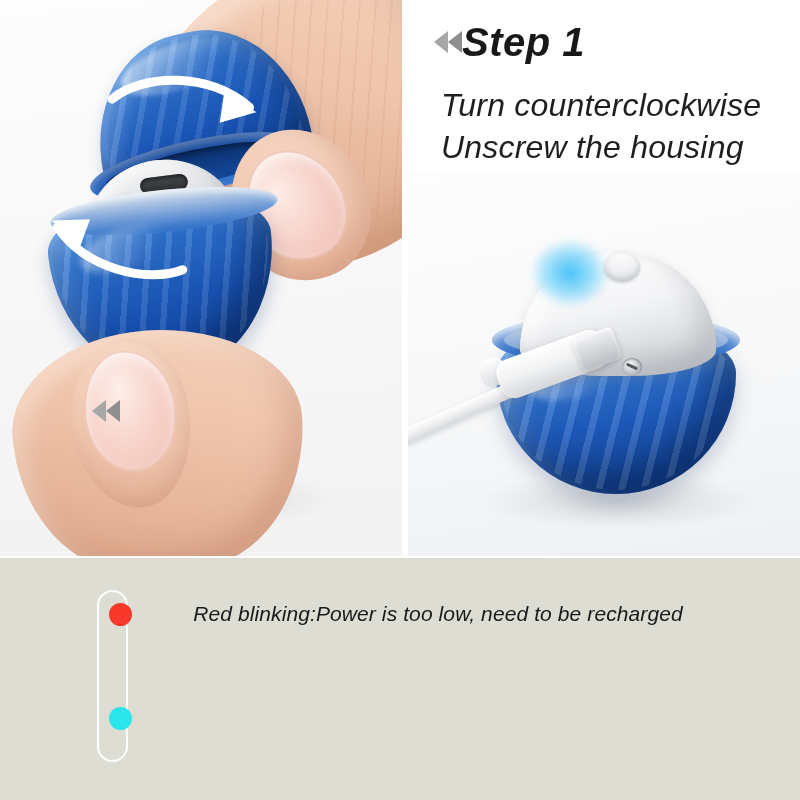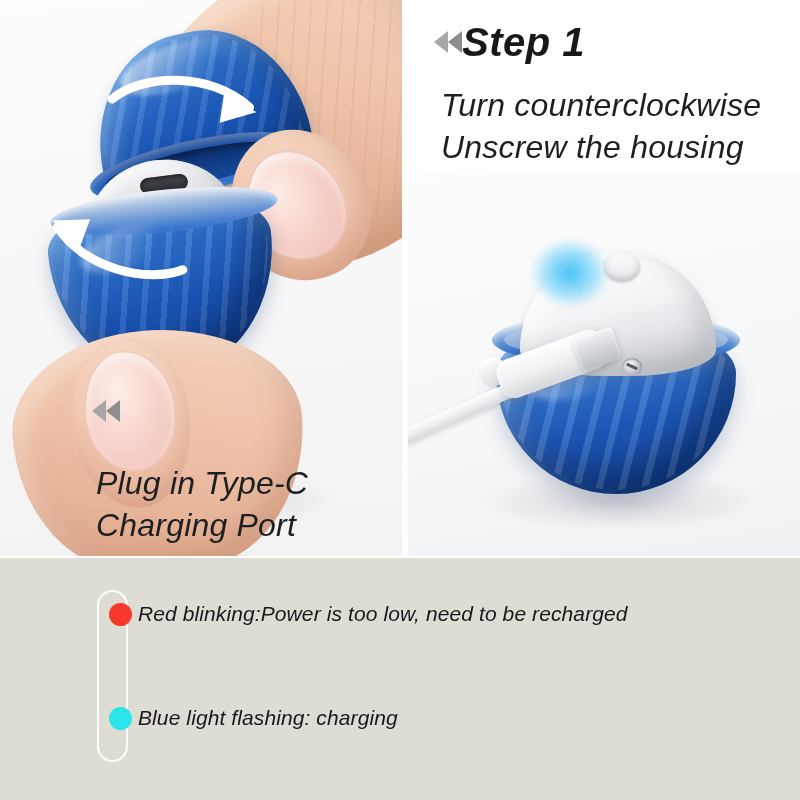--- a/index.html
+++ b/index.html
@@ -176,21 +176,21 @@
 
   
   .legend{position:absolute;left:0;top:558px;width:800px;height:242px;background:#deddd3;}
   .legend-pill{position:absolute;left:97px;top:32px;width:31px;height:172px;
     border:2px solid #ffffff;border-radius:16px;box-sizing:border-box;}
   .legend-rows{position:absolute;left:138px;top:30px;width:600px;}
   .legend-row{position:relative;height:52px;display:flex;align-items:center;}
   .legend-row + .legend-row{margin-top:0;}
   .dot{position:absolute;left:-29px;width:23px;height:23px;border-radius:50%;}
   .legend-text{font-style:italic;font-size:21px;color:#17191b;letter-spacing:.1px;line-height:1.28;}
-  #row1{top:0;} #row2{top:52px;} #row3{top:104px;}
+  #row1{top:0;justify-content:center;} #row2{top:52px;} #row3{top:104px;}
   #row3 .legend-text{line-height:1.3;}
 </style>
 </head>
 <body>
 
 <div class="sheet">
 
   <div class="photo-left">
     <div class="pl-shadow"></div>
 
@@ -253,35 +253,32 @@
     <div class="cable"></div>
     <div class="plug-collar"></div>
     <div class="plug-body"></div>
     <div class="plug-tip"></div>
   </div>
 
   <div class="step-head" id="step2-head">
     <div class="tri"></div>
     <div class="tri dark"></div>
   </div>
-  <div class="step-body" id="step2-body">Plug in Type-C
-Charging Port</div>
 
   <div class="legend">
     <div class="legend-pill"></div>
     <div class="legend-rows">
 
       <div class="legend-row" id="row1">
         <span class="dot" style="background:#f8382a;"></span>
         <span class="legend-text">Red blinking:Power is too low, need to be recharged</span>
       </div>
 
       <div class="legend-row" id="row2">
         <span class="dot" style="background:#2ae6ea;"></span>
-        <span class="legend-text">Blue light flashing: charging</span>
       </div>
 
       <div class="legend-row" id="row3">
 
         <span class="legend-text">
           <span>Long green light: Charging is complete, first use please</span>
           
         </span>
       </div>
 

